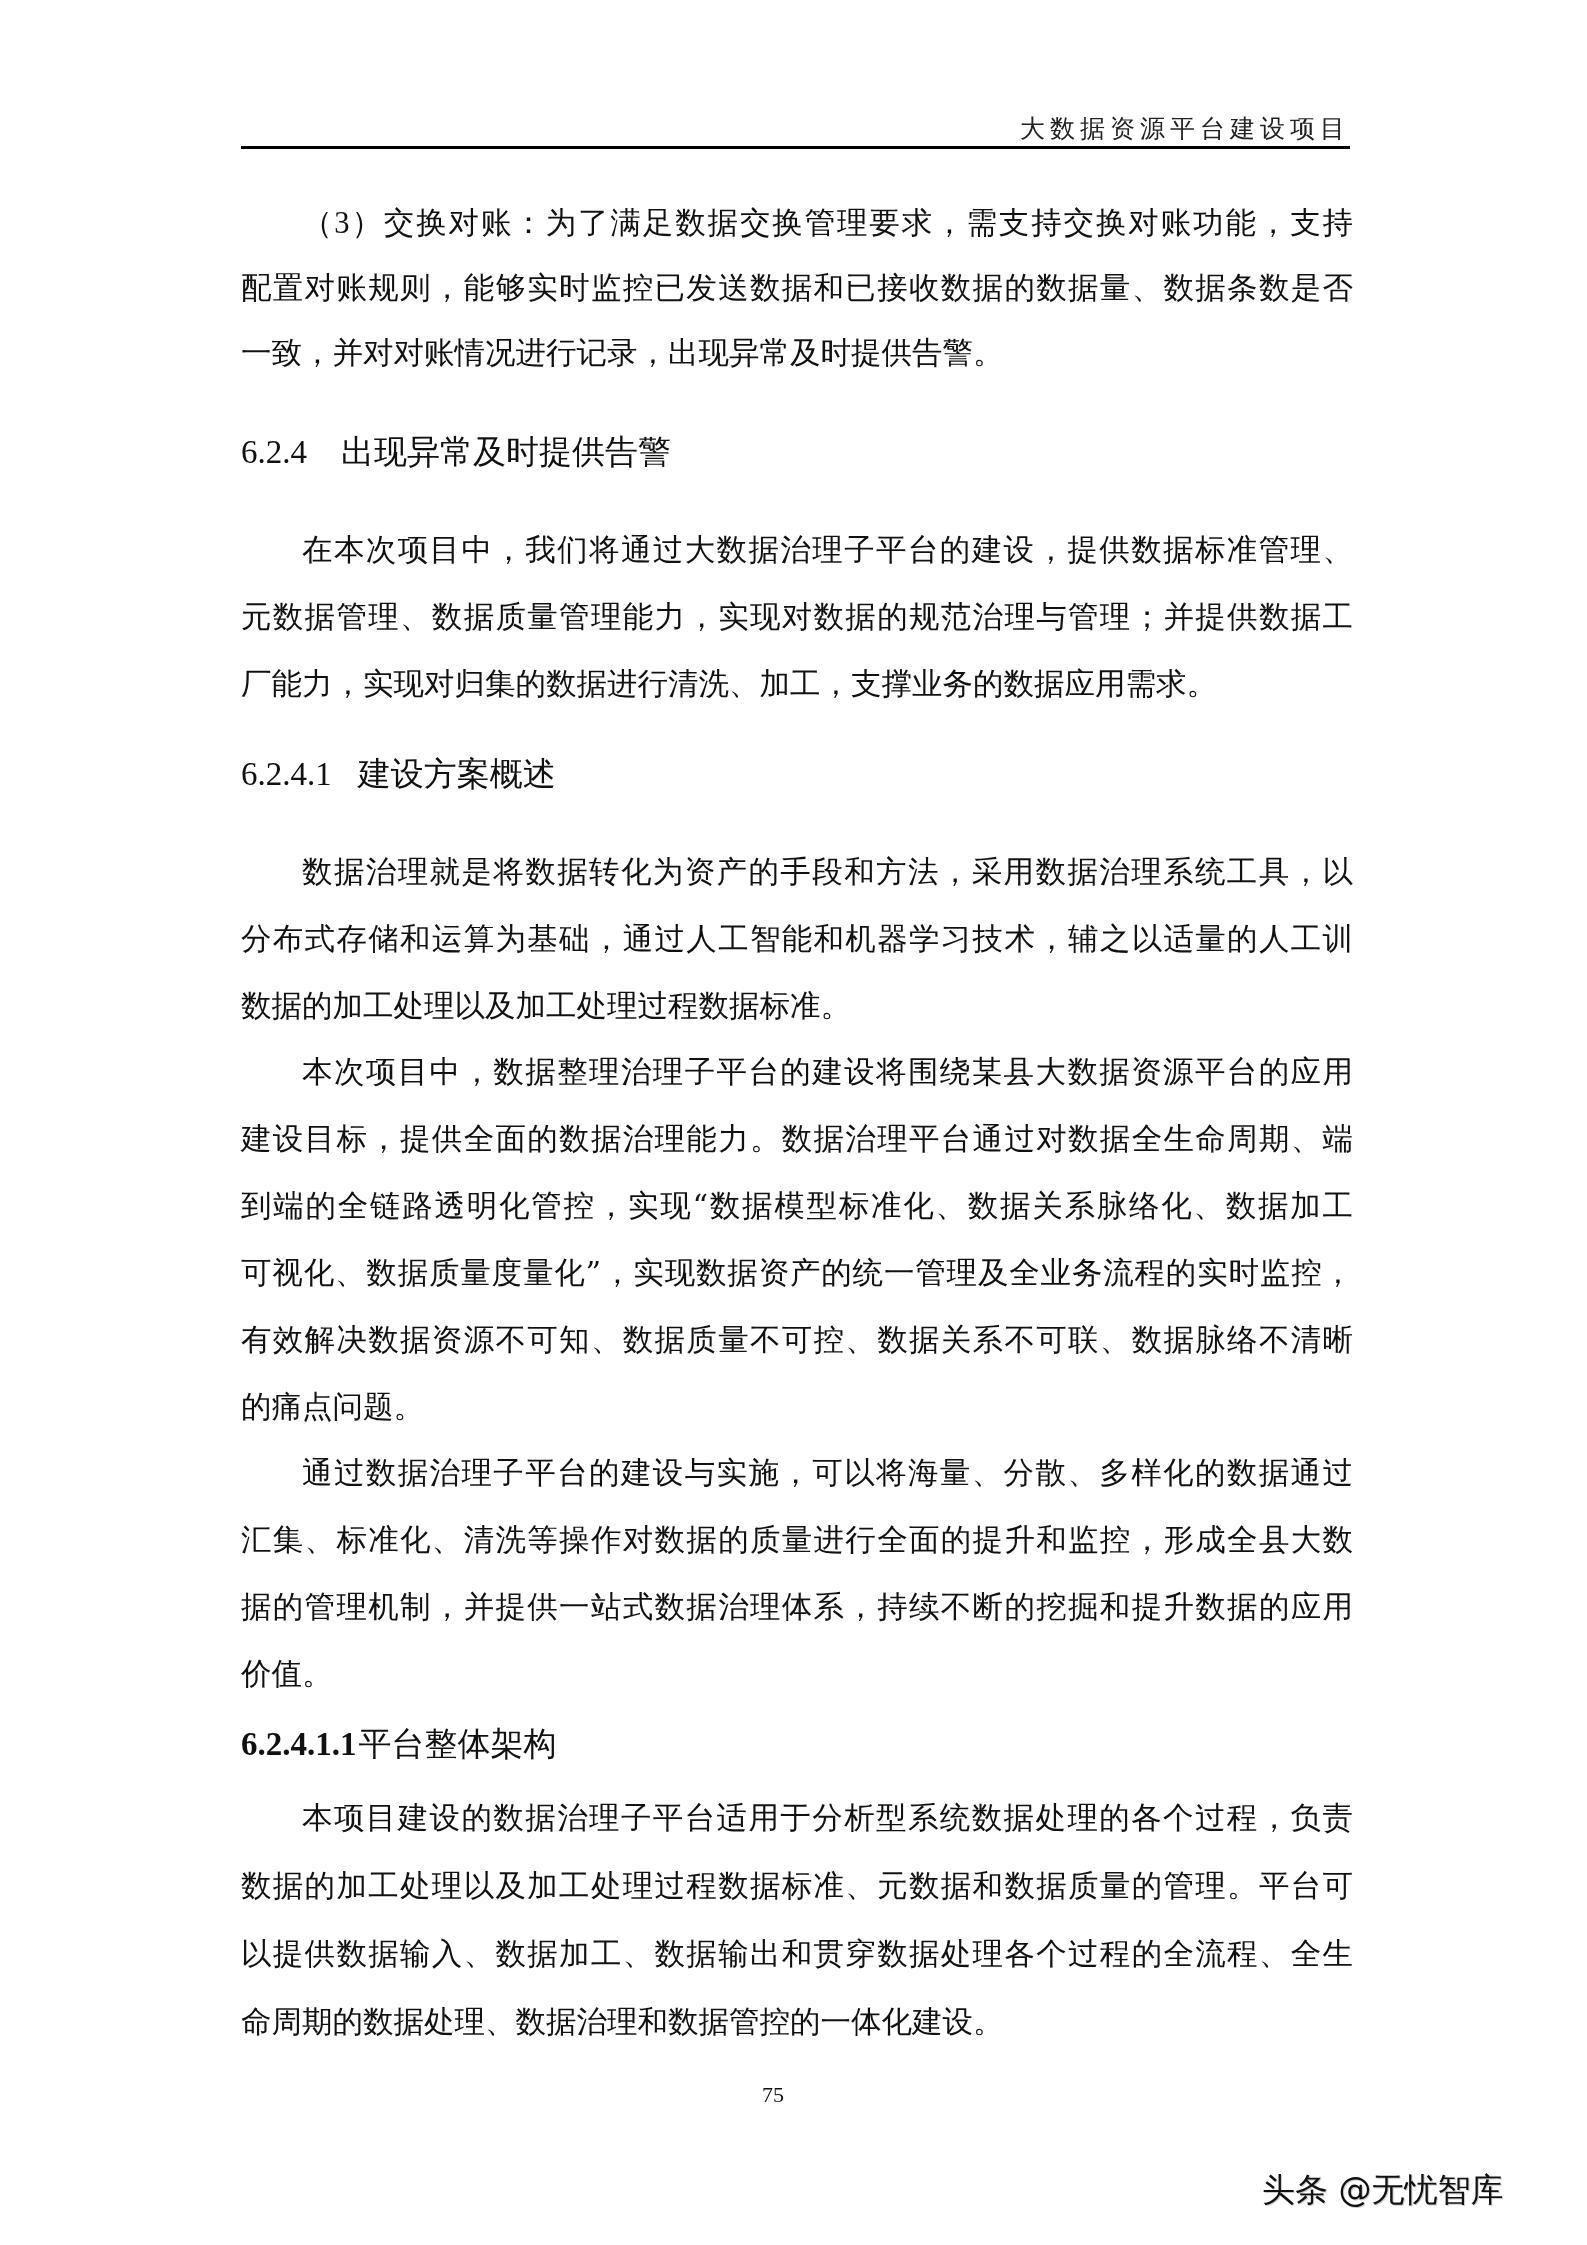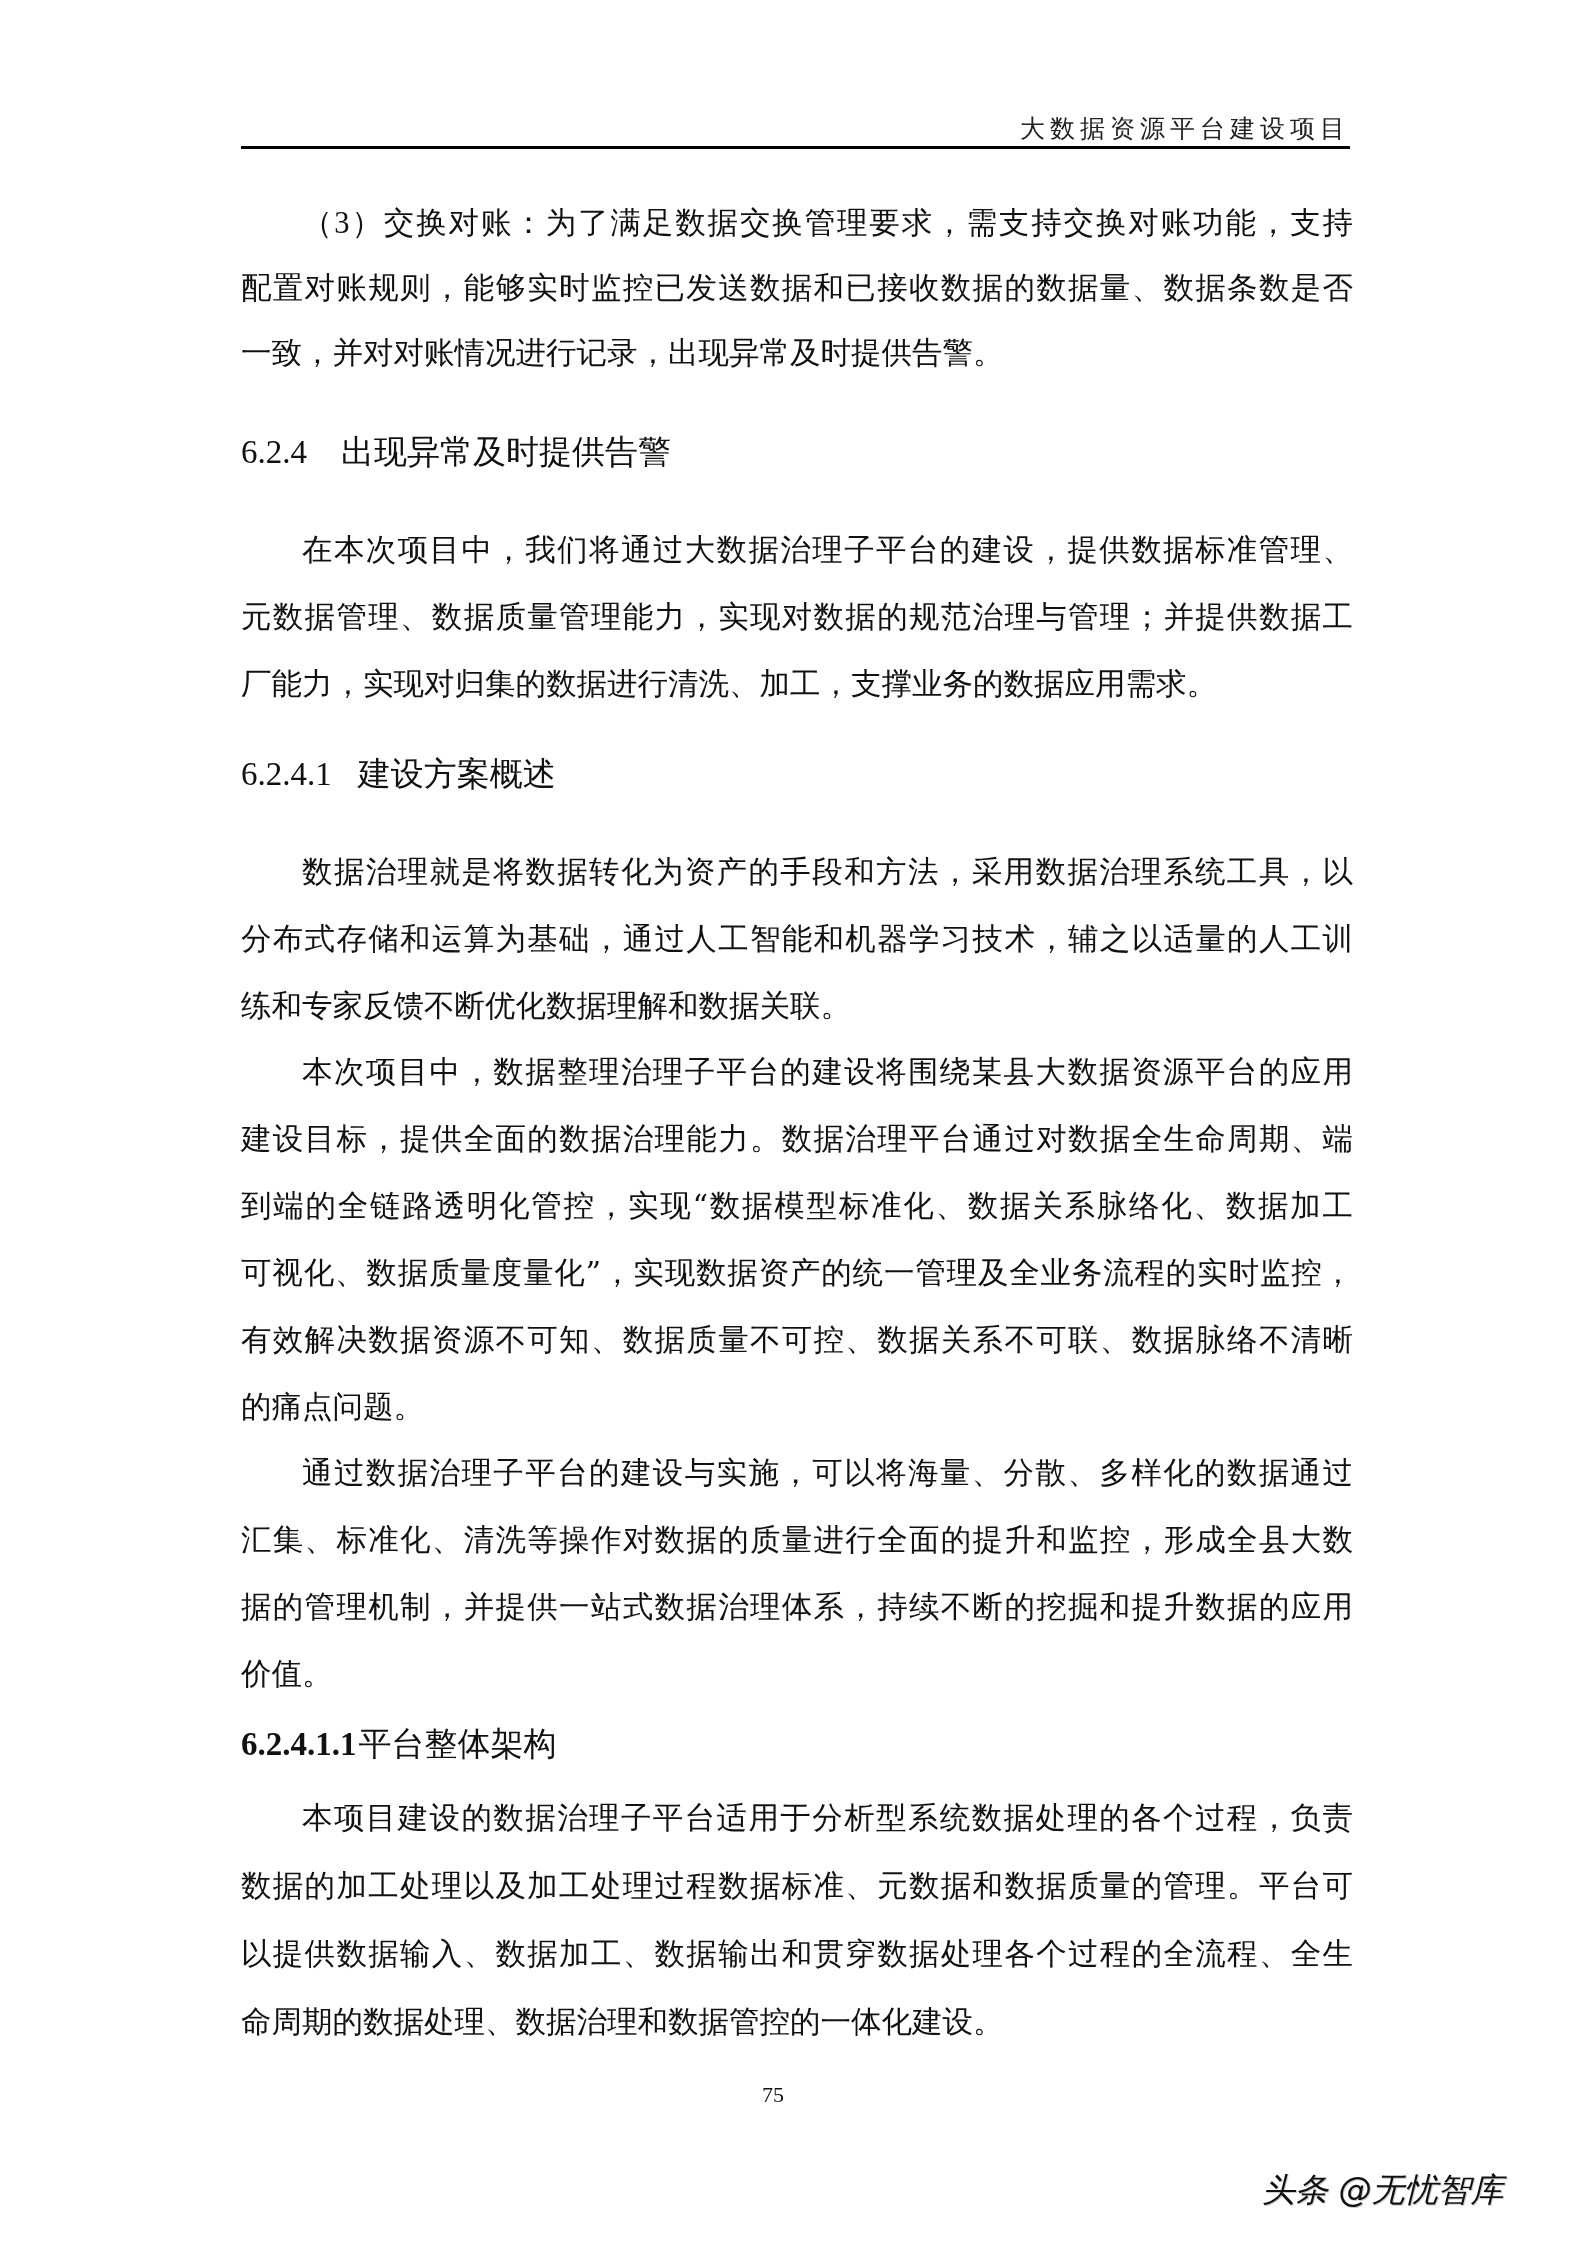--- a/index.html
+++ b/index.html
@@ -13,21 +13,21 @@
   .indent { left: 302px; width: 1051px; font-family: Liberation Serif, serif; }
   .last { text-align-last: left; }
   .h3 { position: absolute; left: 241px; font-size: 33px; line-height: 44px; white-space: nowrap; }
   .h3 .num { font-family: "Liberation Serif", serif; margin-right: 34px; margin-top: 44px; }
   .h4 .num { margin-right: 26px; }
   .h5 .num { margin-right: 2px; font-weight: bold; }
   .page-num { position: absolute; left: 762px; top: 2082px; font-size: 22px;
               font-family: "Liberation Serif", serif; }
   .watermark { position: absolute; left: 1262px; top: 2168px; font-size: 33px; color: #111;
                font-family: "DejaVu Sans", "Liberation Sans", sans-serif;
-               text-shadow: 1px 1px 0 #ccc, -1px -1px 0 #fff; font-style: italic; }
+               text-shadow: 1px 1px 0 #ccc, -1px -1px 0 #fff; }
 </style>
 </head>
 <body>
 
 <div>
   <div class="header-title">大数据资源平台建设项目</div>
   <div class="header-rule"></div>
 </div>
 
 <div>
@@ -46,21 +46,21 @@
   <div class="line last" style="top:664px">厂能力，实现对归集的数据进行清洗、加工，支撑业务的数据应用需求。</div>
 </div>
 
 <div class="h3 h4" style="top:752px">
   <span class="num">6.2.4.1</span><span>建设方案概述</span>
 </div>
 
 <div>
   <div class="line indent" style="top:852px">数据治理就是将数据转化为资产的手段和方法，采用数据治理系统工具，以</div>
   <div class="line" style="top:919px">分布式存储和运算为基础，通过人工智能和机器学习技术，辅之以适量的人工训</div>
-  <div class="line last" style="top:986px">练和专家反馈不断优化数据理解和数据关联。</div>
+  <div class="line last" style="top:986px">数据的加工处理以及加工处理过程数据标准。</div>
 </div>
 
 <div>
   <div class="line indent" style="top:1052px">本次项目中，数据整理治理子平台的建设将围绕某县大数据资源平台的应用</div>
   <div class="line" style="top:1119px">建设目标，提供全面的数据治理能力。数据治理平台通过对数据全生命周期、端</div>
   <div class="line" style="top:1186px">到端的全链路透明化管控，实现“数据模型标准化、数据关系脉络化、数据加工</div>
   <div class="line" style="top:1253px">可视化、数据质量度量化”，实现数据资产的统一管理及全业务流程的实时监控，</div>
   <div class="line" style="top:1320px">有效解决数据资源不可知、数据质量不可控、数据关系不可联、数据脉络不清晰</div>
   <div class="line last" style="top:1387px">的痛点问题。</div>
 </div>

